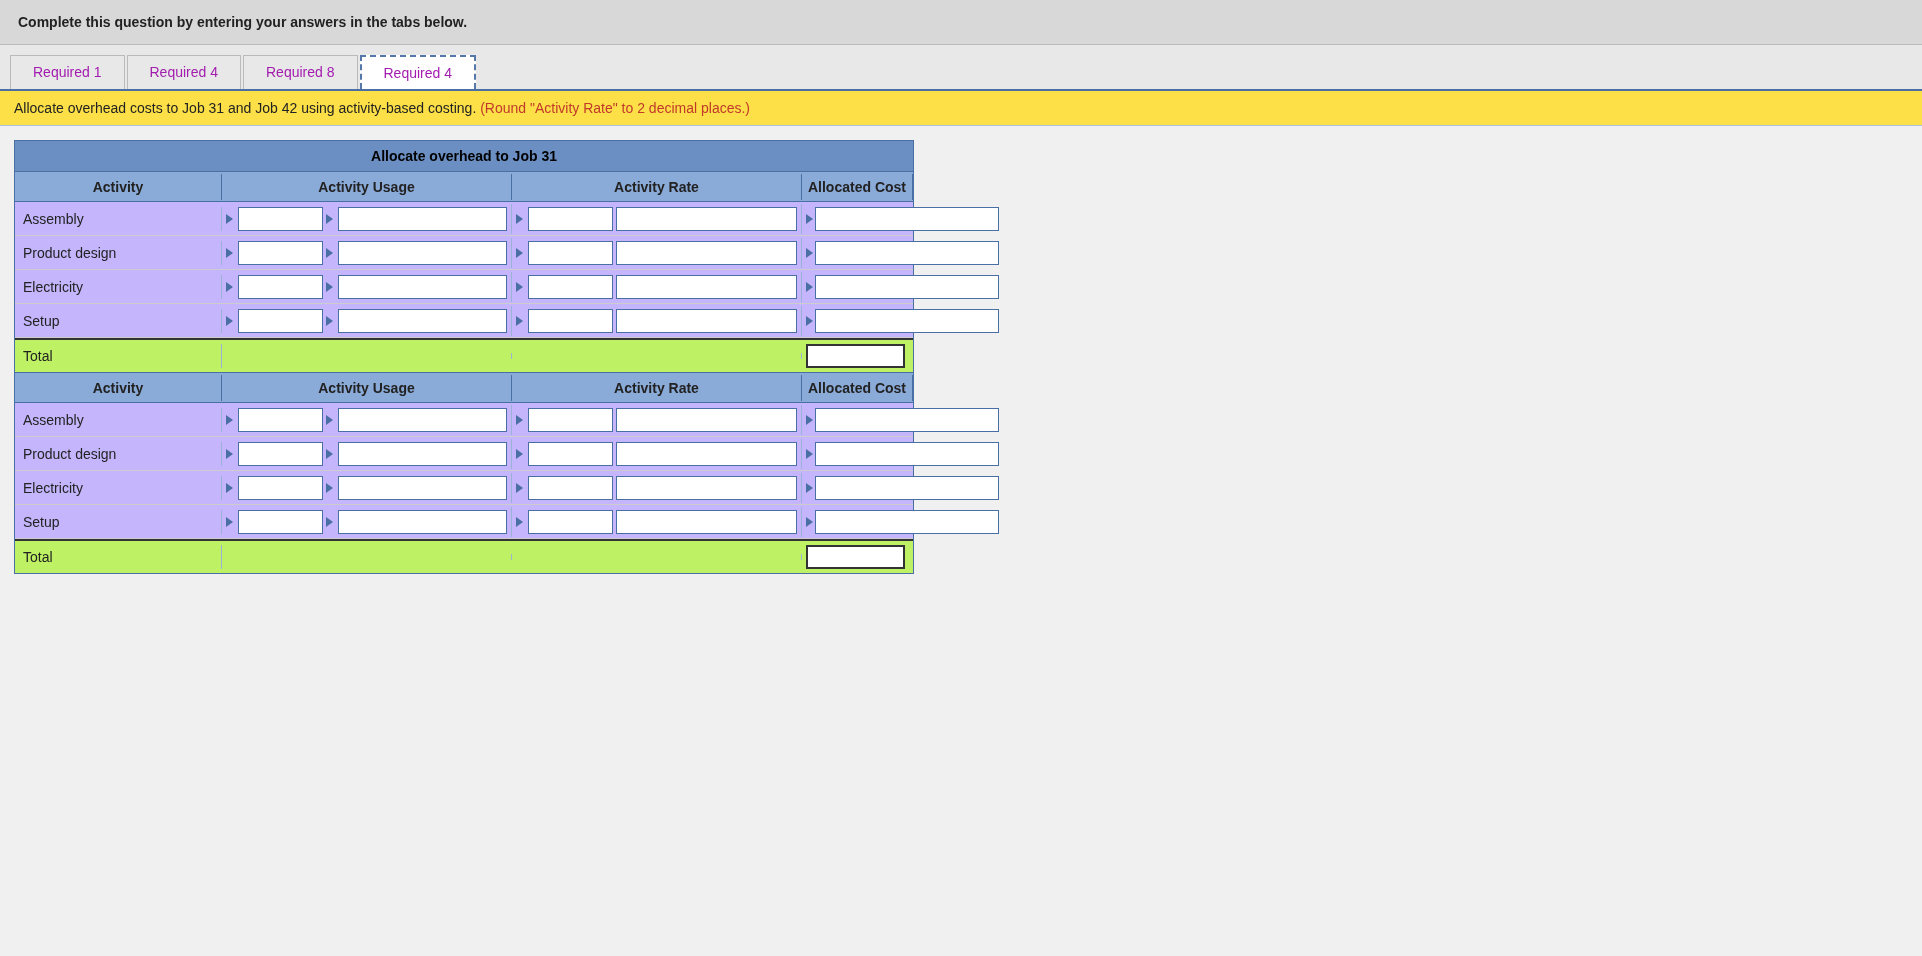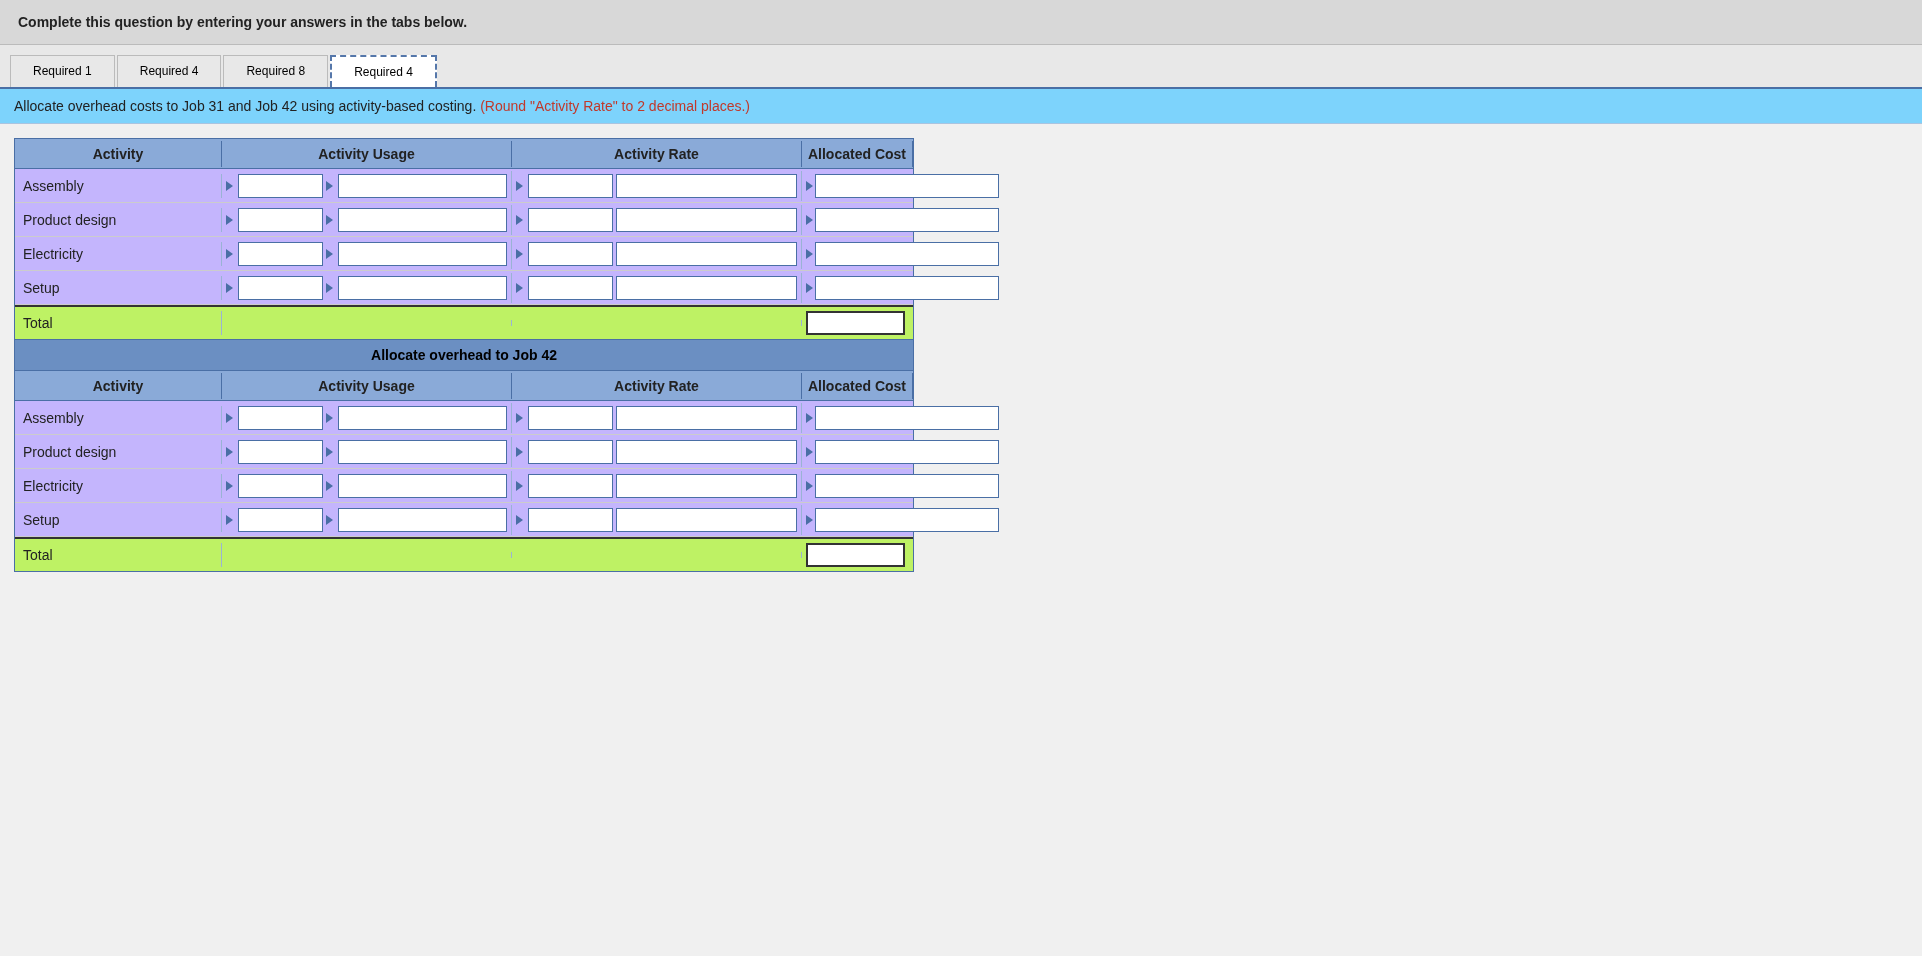--- a/index.html
+++ b/index.html
@@ -24,36 +24,36 @@
       padding: 10px 0 0 10px;
       border-bottom: 2px solid #4a6fa5;
       gap: 0;
     }
 
     .tab {
       padding: 8px 22px;
       border: 1px solid #bbb;
       background: #e8e8e8;
       cursor: pointer;
-      font-size: 12px;
-      color: #000000;
+      font-size: 14px;
+      color: #a21caf;
       border-bottom: none;
       margin-right: 2px;
     }
 
     .tab.active {
       background: #fff;
       border: 2px dashed #5577aa;
       border-bottom: none;
       font-weight: normal;
       text-align: right;
     }
 
     .instruction-bar {
-      background: #7dd3fc;
+      background: #fde047;
       padding: 9px 14px;
       font-size: 14px;
       border-bottom: 1px solid #aac4e0;
       margin-bottom: 14px;
     }
 
     .instruction-bar .highlight {
       color: #c0392b;
     }
 
@@ -186,20 +186,21 @@
 
 <div class="instruction-bar">
   <span>Allocate overhead costs to Job 31 and Job 42 using activity-based costing.</span>
   <span class="highlight">(Round "Activity Rate" to 2 decimal places.)</span>
 </div>
 
 <div class="main-content">
 
   <div class="allocation-table-wrapper">
 
+    <div class="table-section-header">Allocate overhead to Job 31</div>
 
     <div class="col-header-flex">
       <div class="ch" style="width:207px;min-width:207px;border-right:1px solid #4a6fa5;">Activity</div>
       <div class="ch" style="width:290px;min-width:290px;border-right:1px solid #4a6fa5;">Activity Usage</div>
       <div class="ch" style="width:290px;min-width:290px;border-right:1px solid #4a6fa5;">Activity Rate</div>
       <div class="ch" style="flex:1;">Allocated Cost</div>
     </div>
 
     <div class="table-row-flex">
       <div class="col-activity">Assembly</div>
@@ -283,21 +284,20 @@
       <div class="col-rate"></div>
       <div class="col-allocated">
         <input class="inp" type="text" style="width: calc(100% - 4px); border: 2px solid rgb(51, 51, 51);">
       </div>
     </div>
 
   </div>
 
   <div class="allocation-table-wrapper" style="margin-top:0;border-top:none;">
 
-    <div class="table-section-header">Allocate overhead to Job 42</div>
 
     <div class="col-header-flex">
       <div class="ch" style="width:207px;min-width:207px;border-right:1px solid #4a6fa5;">Activity</div>
       <div class="ch" style="width:290px;min-width:290px;border-right:1px solid #4a6fa5;">Activity Usage</div>
       <div class="ch" style="width:290px;min-width:290px;border-right:1px solid #4a6fa5;">Activity Rate</div>
       <div class="ch" style="flex:1;">Allocated Cost</div>
     </div>
 
     <div class="table-row-flex">
       <div class="col-activity">Assembly</div>

